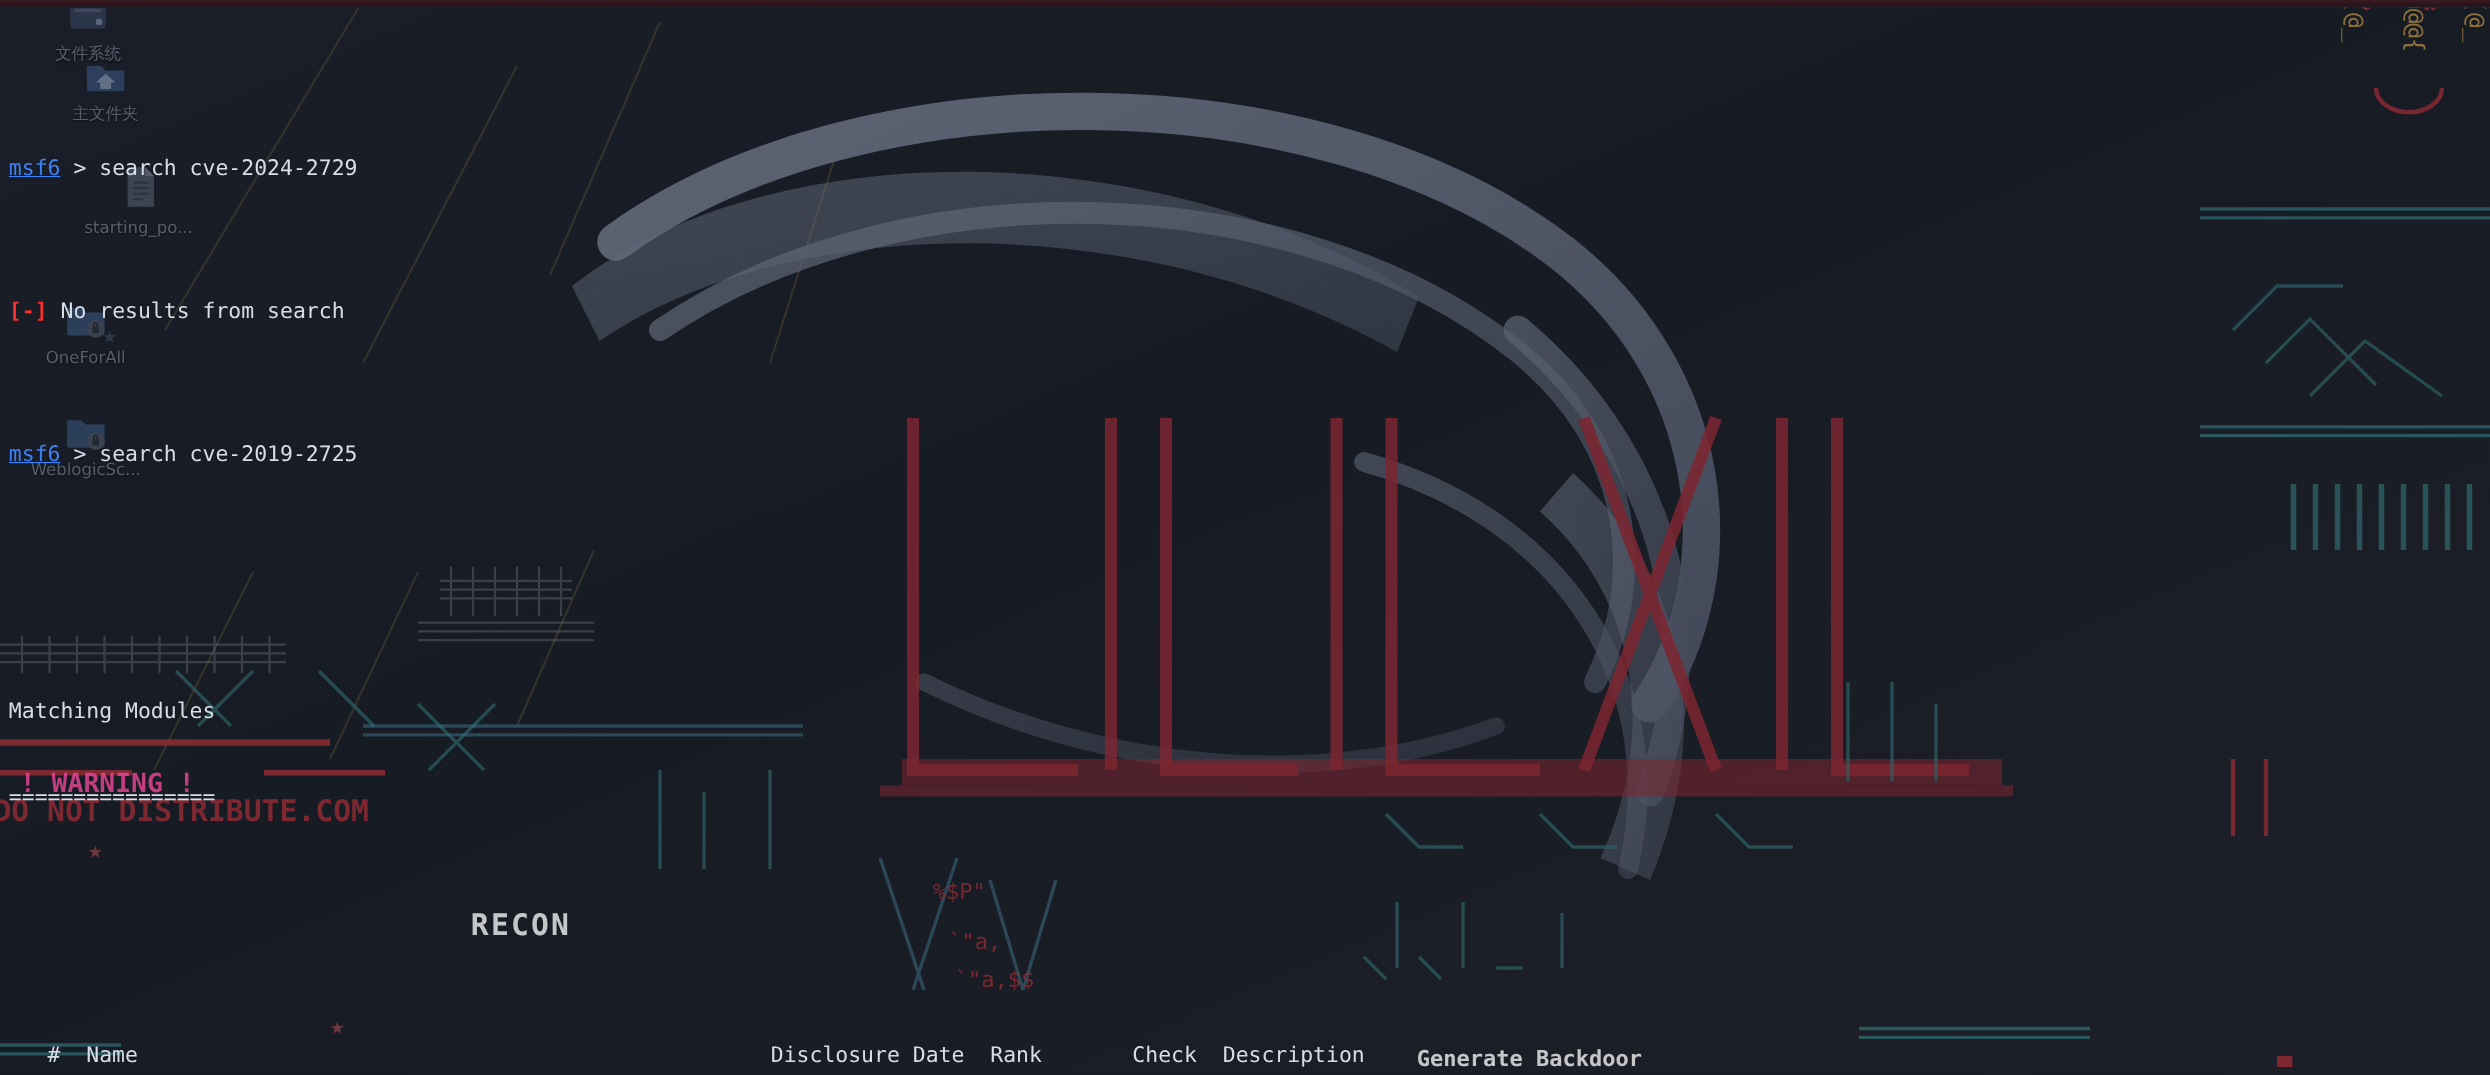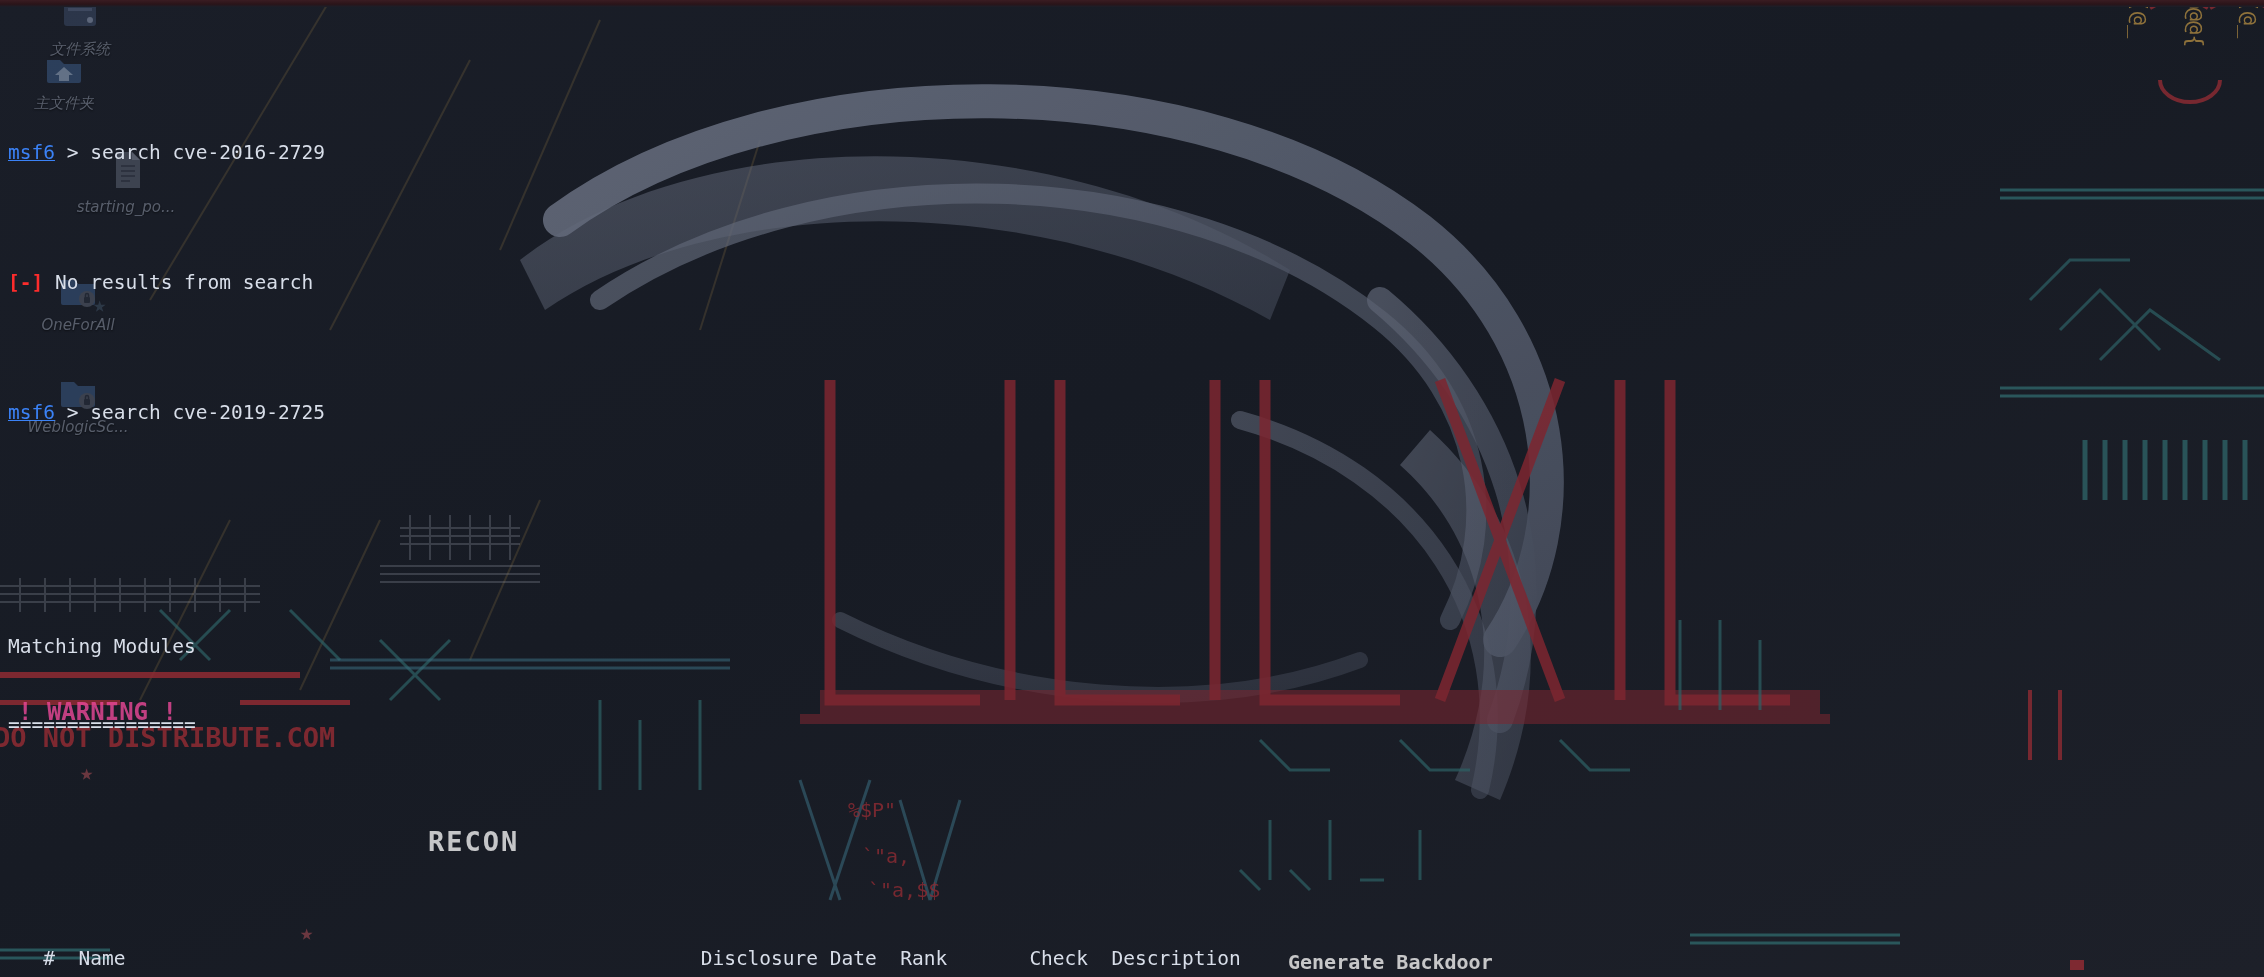--- a/index.html
+++ b/index.html
@@ -29,21 +29,21 @@
     width: 112px;
     text-align: center;
     color: #8b93a3;
     font-family: "DejaVu Sans", "Liberation Sans", sans-serif;
     font-size: 15px;
     opacity: .55;
   }
   .desk-icon .glyph { display:block; margin:0 auto 2px auto; }
   .desk-icon .lbl {
     display:block; white-space:nowrap; overflow:hidden;
-    text-overflow:ellipsis; text-shadow:0 1px 2px #000;font-style:italic;
+    text-overflow:ellipsis; text-shadow:0 1px 2px #000;
   }
 
   
   #terminal {
     position: absolute;
     left: 0; top: 0;
     width: 2264px; height: 977px;
     box-sizing: border-box;
     padding: 10px 0 0 8px;
     font-family: "DejaVu Sans Mono", "Liberation Mono", monospace;
@@ -227,21 +227,21 @@
     <span class="glyph">
       <svg width="44" height="40" viewBox="0 0 44 40">
           <rect x="6" y="8" width="32" height="24" rx="3" fill="#3b4a66"></rect>
           <rect x="10" y="14" width="24" height="3" fill="#5c6c8c"></rect>
           <circle cx="32" cy="26" r="3" fill="#93a1bd"></circle>
         </svg>
     </span>
     <span class="lbl">文件系统</span>
   </div>
 
-  <div class="desk-icon" style="left:8px;top:48px;">
+  <div class="desk-icon" style="left:40px;top:48px;">
     <span class="glyph">
       <svg width="44" height="40" viewBox="0 0 44 40">
           <path d="M5 12h13l4 4h17v17a2 2 0 0 1-2 2H7a2 2 0 0 1-2-2z" fill="#3b5a86"></path>
           <path d="M22 19l9 8h-4v6h-10v-6h-4z" fill="#9fb6d4"></path>
         </svg>
     </span>
     <span class="lbl">主文件夹</span>
   </div>
 
   <div class="desk-icon" style="left:22px;top:148px;margin-left:48px;">
@@ -282,21 +282,21 @@
         </svg>
     </span>
     <span class="lbl">WeblogicSc...</span>
   </div>
 </div>
 
 <div id="terminal">
   <div class="topbar"></div>
 
   
-  <div class="line"><span class="u c-white">msf6</span><span> &gt; </span><span>search cve-2016-2729</span></div>
+  <div class="line"><span class="u c-white">msf6</span><span> &gt; </span><span>search cve-2024-2729</span></div>
 
   
   <div class="line"><span class="c-red">[-]</span><span> No results from search</span></div>
 
   
   <div class="line"><span class="u c-white">msf6</span><span> &gt; </span><span>search cve-2019-2725</span></div>
 
   <div class="blank"></div>
 
   

